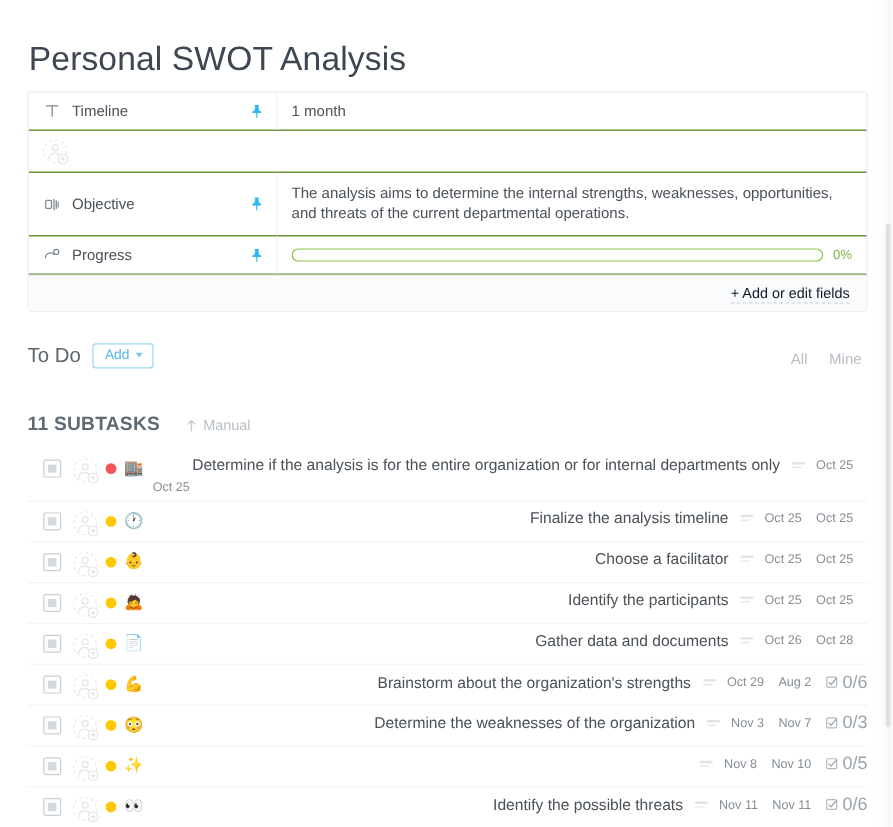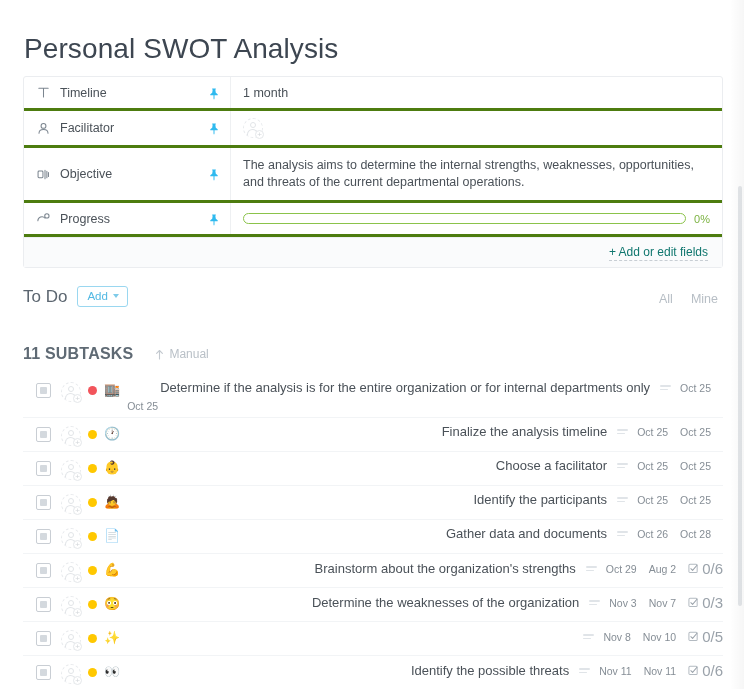--- a/index.html
+++ b/index.html
@@ -31,21 +31,21 @@
   .fields {
     position: absolute;
     left: 23px; top: 76px;
     width: 700px;
     border: 1px solid #ebedf0;
     border-radius: 3px;
     background: #fff;
   }
   .frow {
     display: flex;
-    border-bottom: 3px solid #4d7c0f;
+    border-bottom: 1px solid #4d7c0f;
     min-height: 30px;
   }
   .frow:last-child { border-bottom: none; }
   .fname {
     width: 207px;
     flex: 0 0 207px;
     display: flex;
     align-items: center;
     padding: 7px 8px 7px 11px;
     border-right: 1px solid #eef0f2;
@@ -148,21 +148,21 @@
     height: 30px;
     background: #fafbfc;
     display: flex;
     align-items: center;
     justify-content: flex-end;
     padding-right: 14px;
     border-top: 1px solid #eef0f2;
   }
   .add-fields {
     font-size: 12px;
-    color: #0f766e;
+    color: #0f172a;
     border-bottom: 1px dashed #c8ced4;
     padding-bottom: 1px;
     cursor: pointer;
   }
 
   
   .todo-head {
     position: absolute;
     left: 23px; top: 286px;
     display: flex;
@@ -361,34 +361,20 @@
         <span class="pin">
           <svg width="12" height="13" viewBox="0 0 12 13" fill="#2fbaef">
             <path d="M4.2 1h3.6v1H7.3l.5 3.2 1.9 1.5v1H6.5V11l-.5 1.3L5.5 11V7.7H2.3v-1L4.2 5.2 4.7 2H4.2z"></path>
           </svg>
         </span>
       </div>
       <div class="fval">1 month</div>
     </div>
 
     <div class="frow">
-      <div class="fname">
-        <span class="ficon">
-          <svg width="15" height="15" viewBox="0 0 16 16" fill="none" stroke="#7b858f" stroke-width="1.1">
-            <circle cx="8" cy="5.2" r="2.6"></circle>
-            <path d="M3.2 13c0-2.6 2.2-4 4.8-4s4.8 1.4 4.8 4" stroke-linecap="round"></path>
-          </svg>
-        </span>
-        <span class="flabel">Facilitator</span>
-        <span class="pin">
-          <svg width="12" height="13" viewBox="0 0 12 13" fill="#2fbaef">
-            <path d="M4.2 1h3.6v1H7.3l.5 3.2 1.9 1.5v1H6.5V11l-.5 1.3L5.5 11V7.7H2.3v-1L4.2 5.2 4.7 2H4.2z"></path>
-          </svg>
-        </span>
-      </div>
       <div class="fval">
         <span class="avatar-empty">
           <span class="ring"></span>
             <span class="head"></span>
             <span class="body"></span>
           <span class="plus">+</span>
         </span>
       </div>
     </div>
 

